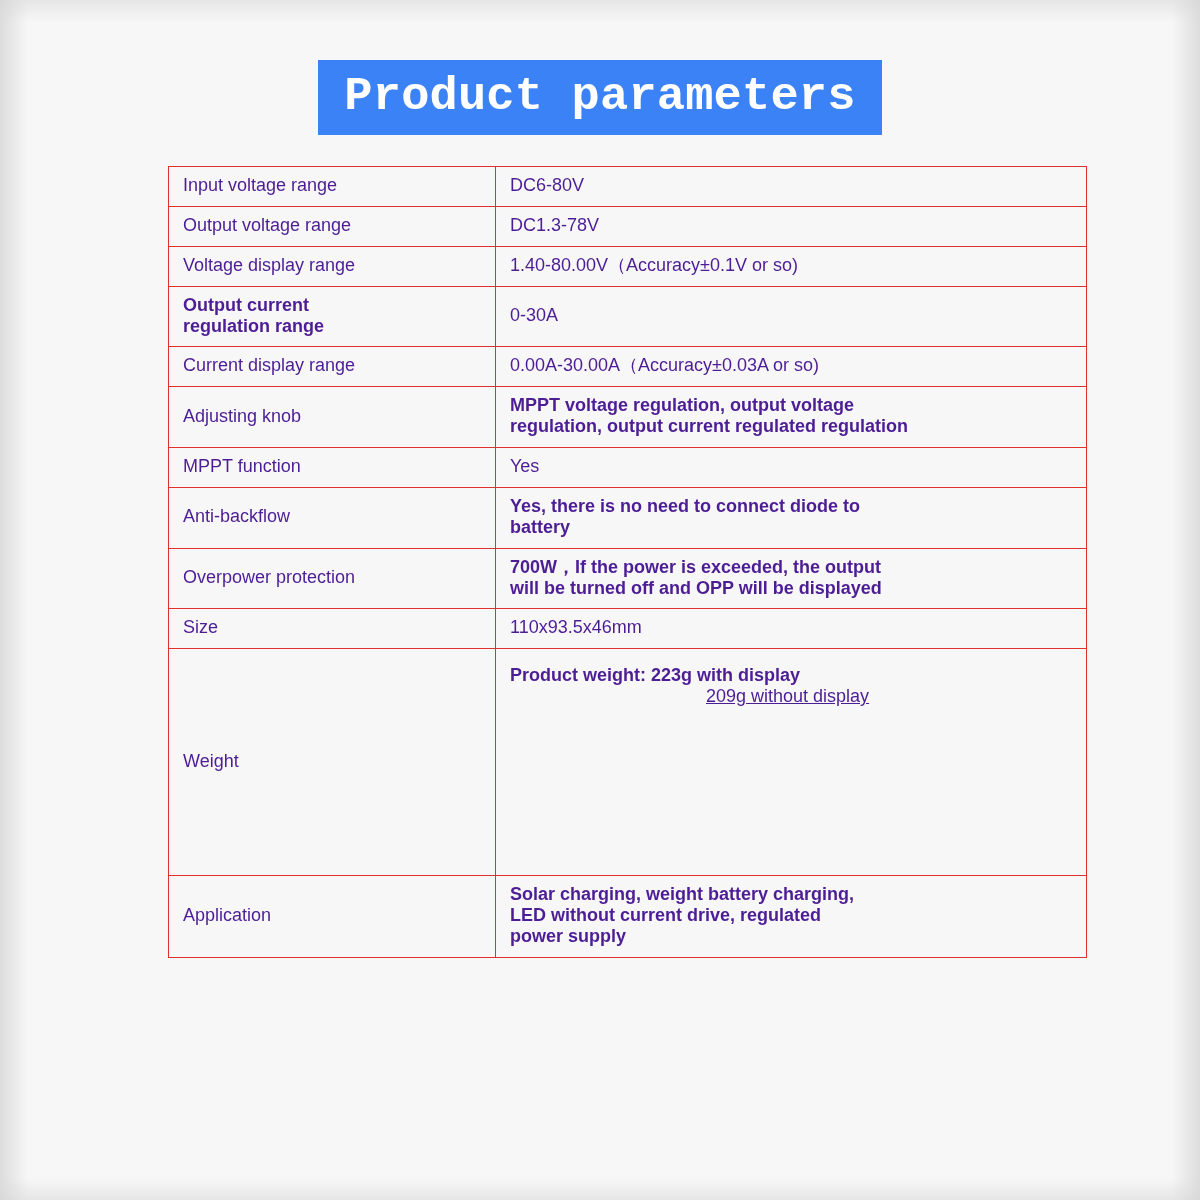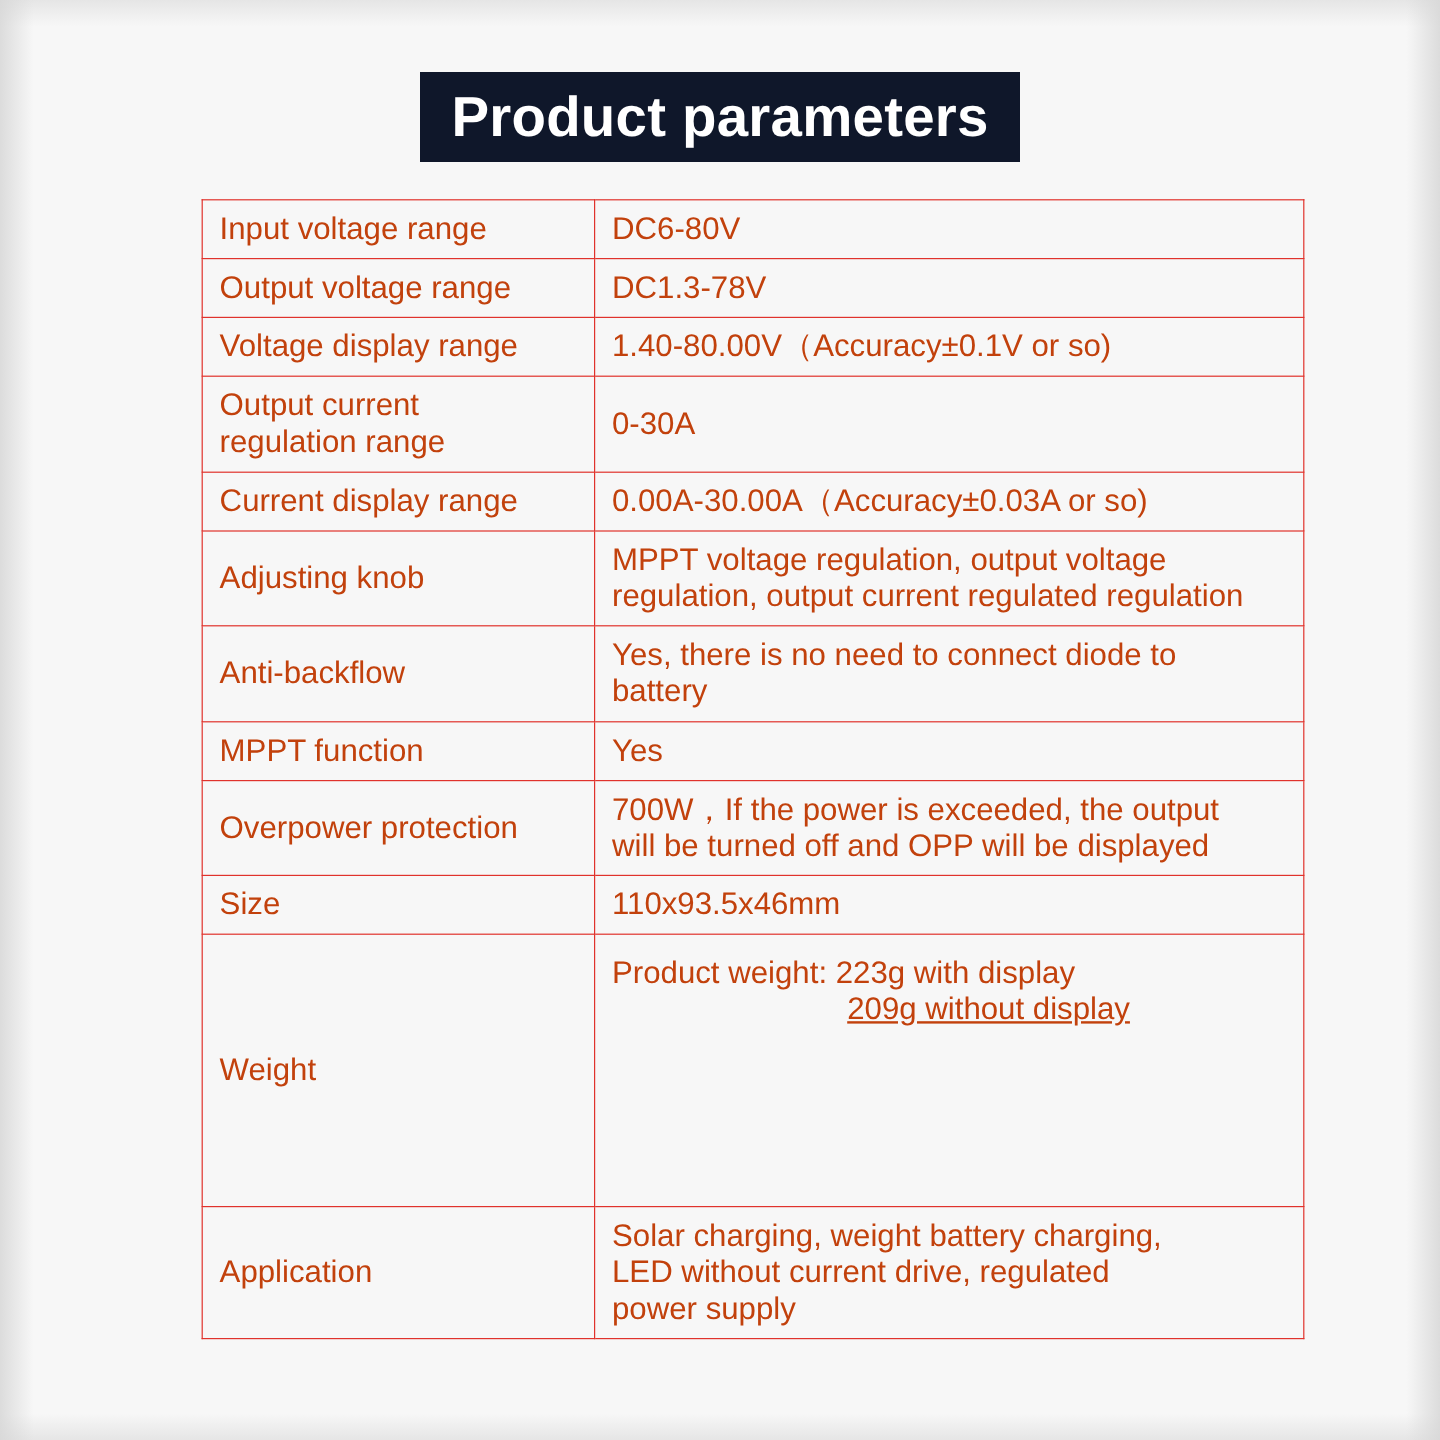--- a/index.html
+++ b/index.html
@@ -34,56 +34,57 @@
   }
   .title-wrap {
     position: absolute;
     top: 60px;
     left: 0;
     width: 1200px;
     text-align: center;
   }
   .title-banner {
     display: inline-block;
-    background: #0f172a;
+    background: #3b82f6;
     color: #ffffff;
     font-size: 47px;
     font-weight: bold;
     letter-spacing: 0.2px;
     padding: 12px 26px 14px 26px;
     line-height: 1.05;
-    font-family: Liberation Sans, sans-serif;
+    font-family: Liberation Mono, monospace;
   }
   table.params {
     position: absolute;
     left: 168px;
     top: 166px;
     width: 864px;
     border-collapse: collapse;
     background: transparent;
     table-layout: fixed;
   }
   table.params td {
     border: 1.6px solid #e0322c;
     padding: 8px 12px 10px 14px;
-    font-size: 26px;
-    color: #c2410c;
+    font-size: 18px;
+    color: #4c1d95;
     line-height: 1.16;
     vertical-align: middle;
     font-family: "Liberation Sans", sans-serif;
     background: transparent;
   }
   td.label {
     width: 300px;
   }
   td.value {
     width: 564px;
   }
   .sub-line {
     display: block;
+    font-weight: bold;
   }
   .indent {
     display: block;
     padding-left: 196px;
     text-decoration: underline;
   }
   tr.tall td {
     height: 200px;
     vertical-align: middle;
   }
@@ -127,29 +128,29 @@
         <td class="value">0.00A-30.00A（Accuracy±0.03A or so)</td>
       </tr>
       <tr>
         <td class="label">Adjusting knob</td>
         <td class="value">
           <span class="sub-line">MPPT voltage regulation, output voltage</span>
           <span class="sub-line">regulation, output current regulated regulation</span>
         </td>
       </tr>
       <tr>
+        <td class="label">MPPT function</td>
+        <td class="value">Yes</td>
+      </tr>
+      <tr>
         <td class="label">Anti-backflow</td>
         <td class="value">
           <span class="sub-line">Yes, there is no need to connect diode to</span>
           <span class="sub-line">battery</span>
         </td>
-      </tr>
-      <tr>
-        <td class="label">MPPT function</td>
-        <td class="value">Yes</td>
       </tr>
       <tr>
         <td class="label">Overpower protection</td>
         <td class="value">
           <span class="sub-line">700W，If the power is exceeded, the output</span>
           <span class="sub-line">will be turned off and OPP will be displayed</span>
         </td>
       </tr>
       <tr>
         <td class="label">Size</td>

